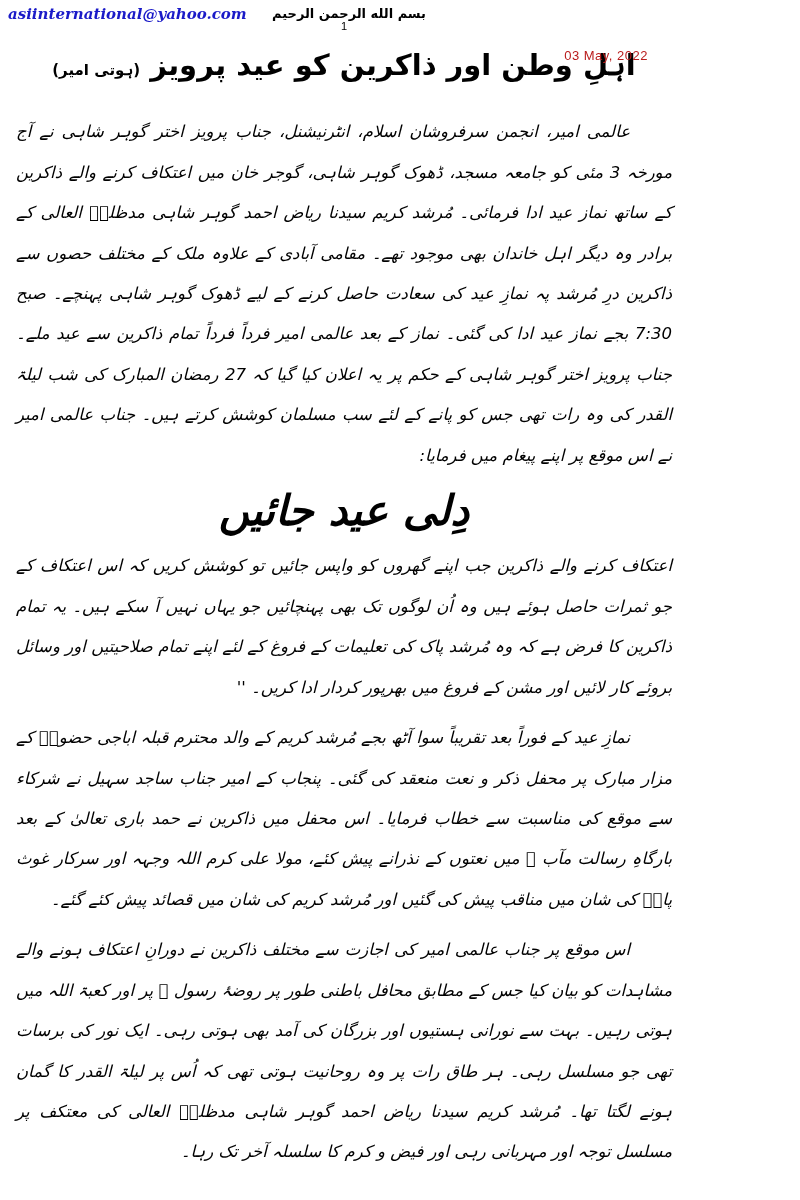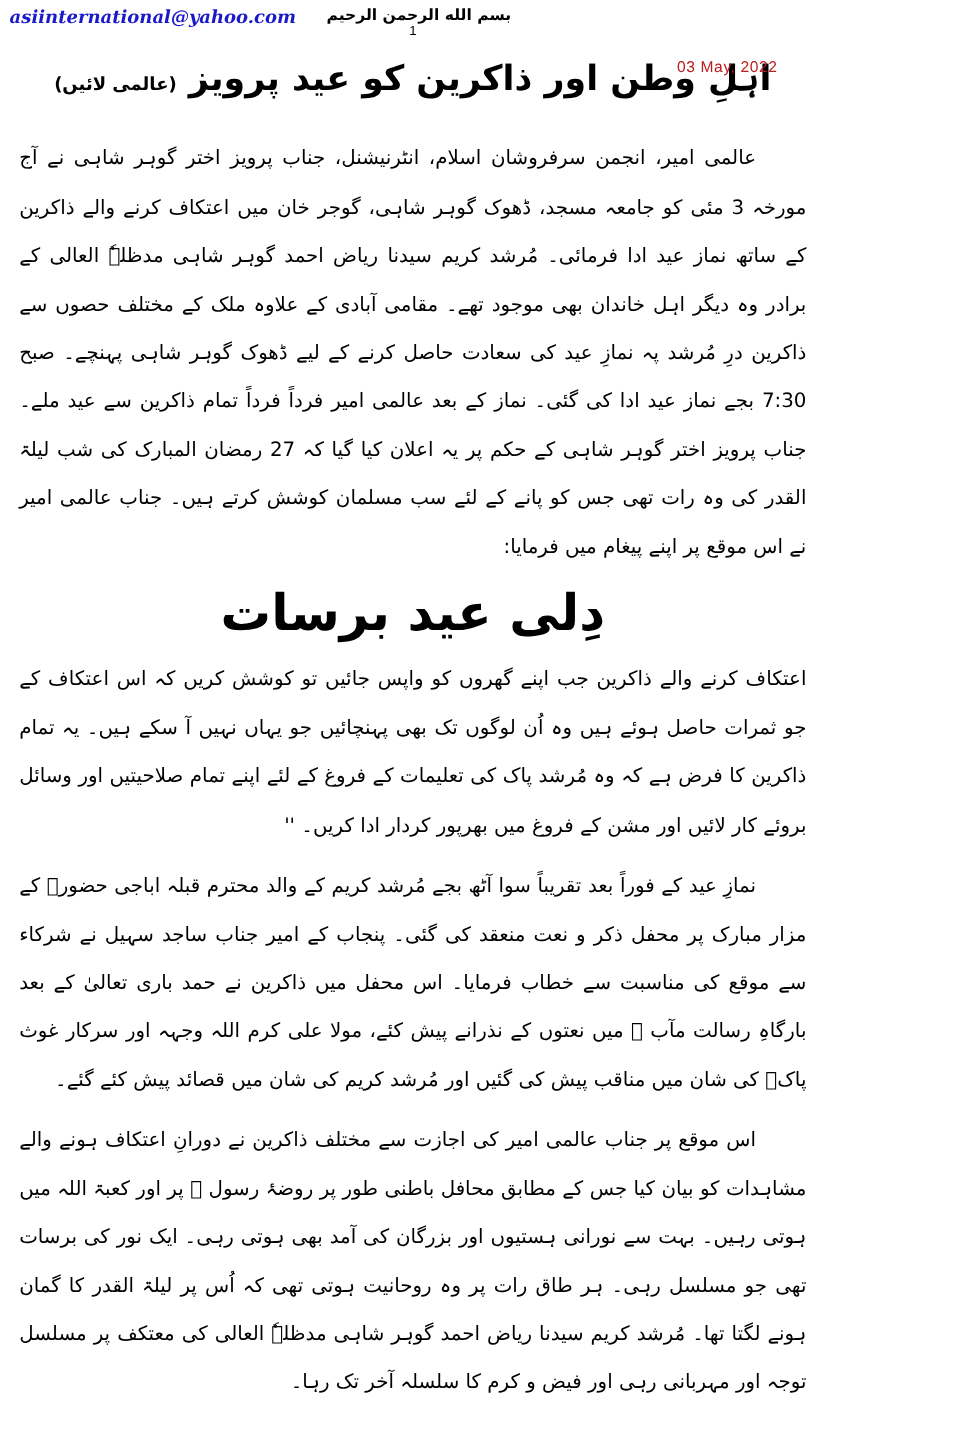--- a/index.html
+++ b/index.html
@@ -78,20 +78,21 @@
   }
 
   
   .content {
     direction: rtl;
     text-align: justify;
     padding: 14px 16px 0 16px;
     font-size: 16.5px;
     line-height: 2.45;
     flex: 1;
+    font-style: italic;
   }
   .content p {
     margin: 0 0 10px 0;
   }
   .content p.indent {
     text-indent: 42px;
   }
   .eid-heading {
     direction: rtl;
     text-align: center;
@@ -108,30 +109,30 @@
 
   <a class="top-email">asiinternational@yahoo.com</a>
 
   <div class="bismillah">بسم الله الرحمن الرحيم</div>
 
   <div class="page-marker">1</div>
 
   <div class="title-row">
     <div class="doc-title">
       <span>اہلِ وطن اور ذاکرین کو عید پرویز</span>
-      <span class="suffix">(عالمی لائیں)</span>
+      <span class="suffix">(ہوتی امیر)</span>
     </div>
     <div class="doc-date">03 May, 2022</div>
   </div>
 
   <div class="content">
     <p class="indent">عالمی امیر، انجمن سرفروشان اسلام، انٹرنیشنل، جناب پرویز اختر گوہر شاہی نے آج مورخہ 3 مئی کو جامعہ مسجد، ڈھوک گوہر شاہی، گوجر خان میں اعتکاف کرنے والے ذاکرین کے ساتھ نماز عید ادا فرمائی۔ مُرشد کریم سیدنا ریاض احمد گوہر شاہی مدظلہٗ العالی کے برادر وہ دیگر اہل خاندان بھی موجود تھے۔ مقامی آبادی کے علاوہ ملک کے مختلف حصوں سے ذاکرین درِ مُرشد پہ نمازِ عید کی سعادت حاصل کرنے کے لیے ڈھوک گوہر شاہی پہنچے۔ صبح 7:30 بجے نماز عید ادا کی گئی۔ نماز کے بعد عالمی امیر فرداً فرداً تمام ذاکرین سے عید ملے۔ جناب پرویز اختر گوہر شاہی کے حکم پر یہ اعلان کیا گیا کہ 27 رمضان المبارک کی شب لیلۃ القدر کی وہ رات تھی جس کو پانے کے لئے سب مسلمان کوشش کرتے ہیں۔ جناب عالمی امیر نے اس موقع پر اپنے پیغام میں فرمایا:</p>
 
 
-    <div class="eid-heading">دِلی عید برسات</div>
+    <div class="eid-heading">دِلی عید جائیں</div>
 
     <p>اعتکاف کرنے والے ذاکرین جب اپنے گھروں کو واپس جائیں تو کوشش کریں کہ اس اعتکاف کے جو ثمرات حاصل ہوئے ہیں وہ اُن لوگوں تک بھی پہنچائیں جو یہاں نہیں آ سکے ہیں۔ یہ تمام ذاکرین کا فرض ہے کہ وہ مُرشد پاک کی تعلیمات کے فروغ کے لئے اپنے تمام صلاحیتیں اور وسائل بروئے کار لائیں اور مشن کے فروغ میں بھرپور کردار ادا کریں۔ ''</p>
 
     <p class="indent">نمازِ عید کے فوراً بعد تقریباً سوا آٹھ بجے مُرشد کریم کے والد محترم قبلہ اباجی حضورؒ کے مزار مبارک پر محفل ذکر و نعت منعقد کی گئی۔ پنجاب کے امیر جناب ساجد سہیل نے شرکاء سے موقع کی مناسبت سے خطاب فرمایا۔ اس محفل میں ذاکرین نے حمد باری تعالیٰ کے بعد بارگاہِ رسالت مآب ﷺ میں نعتوں کے نذرانے پیش کئے، مولا علی کرم اللہ وجہہ اور سرکار غوث پاکؓ کی شان میں مناقب پیش کی گئیں اور مُرشد کریم کی شان میں قصائد پیش کئے گئے۔</p>
 
     <p class="indent">اس موقع پر جناب عالمی امیر کی اجازت سے مختلف ذاکرین نے دورانِ اعتکاف ہونے والے مشاہدات کو بیان کیا جس کے مطابق محافل باطنی طور پر روضۂ رسول ﷺ پر اور کعبۃ اللہ میں ہوتی رہیں۔ بہت سے نورانی ہستیوں اور بزرگان کی آمد بھی ہوتی رہی۔ ایک نور کی برسات تھی جو مسلسل رہی۔ ہر طاق رات پر وہ روحانیت ہوتی تھی کہ اُس پر لیلۃ القدر کا گمان ہونے لگتا تھا۔ مُرشد کریم سیدنا ریاض احمد گوہر شاہی مدظلہٗ العالی کی معتکف پر مسلسل توجہ اور مہربانی رہی اور فیض و کرم کا سلسلہ آخر تک رہا۔</p>
 
     <p class="indent">
       
     </p>

